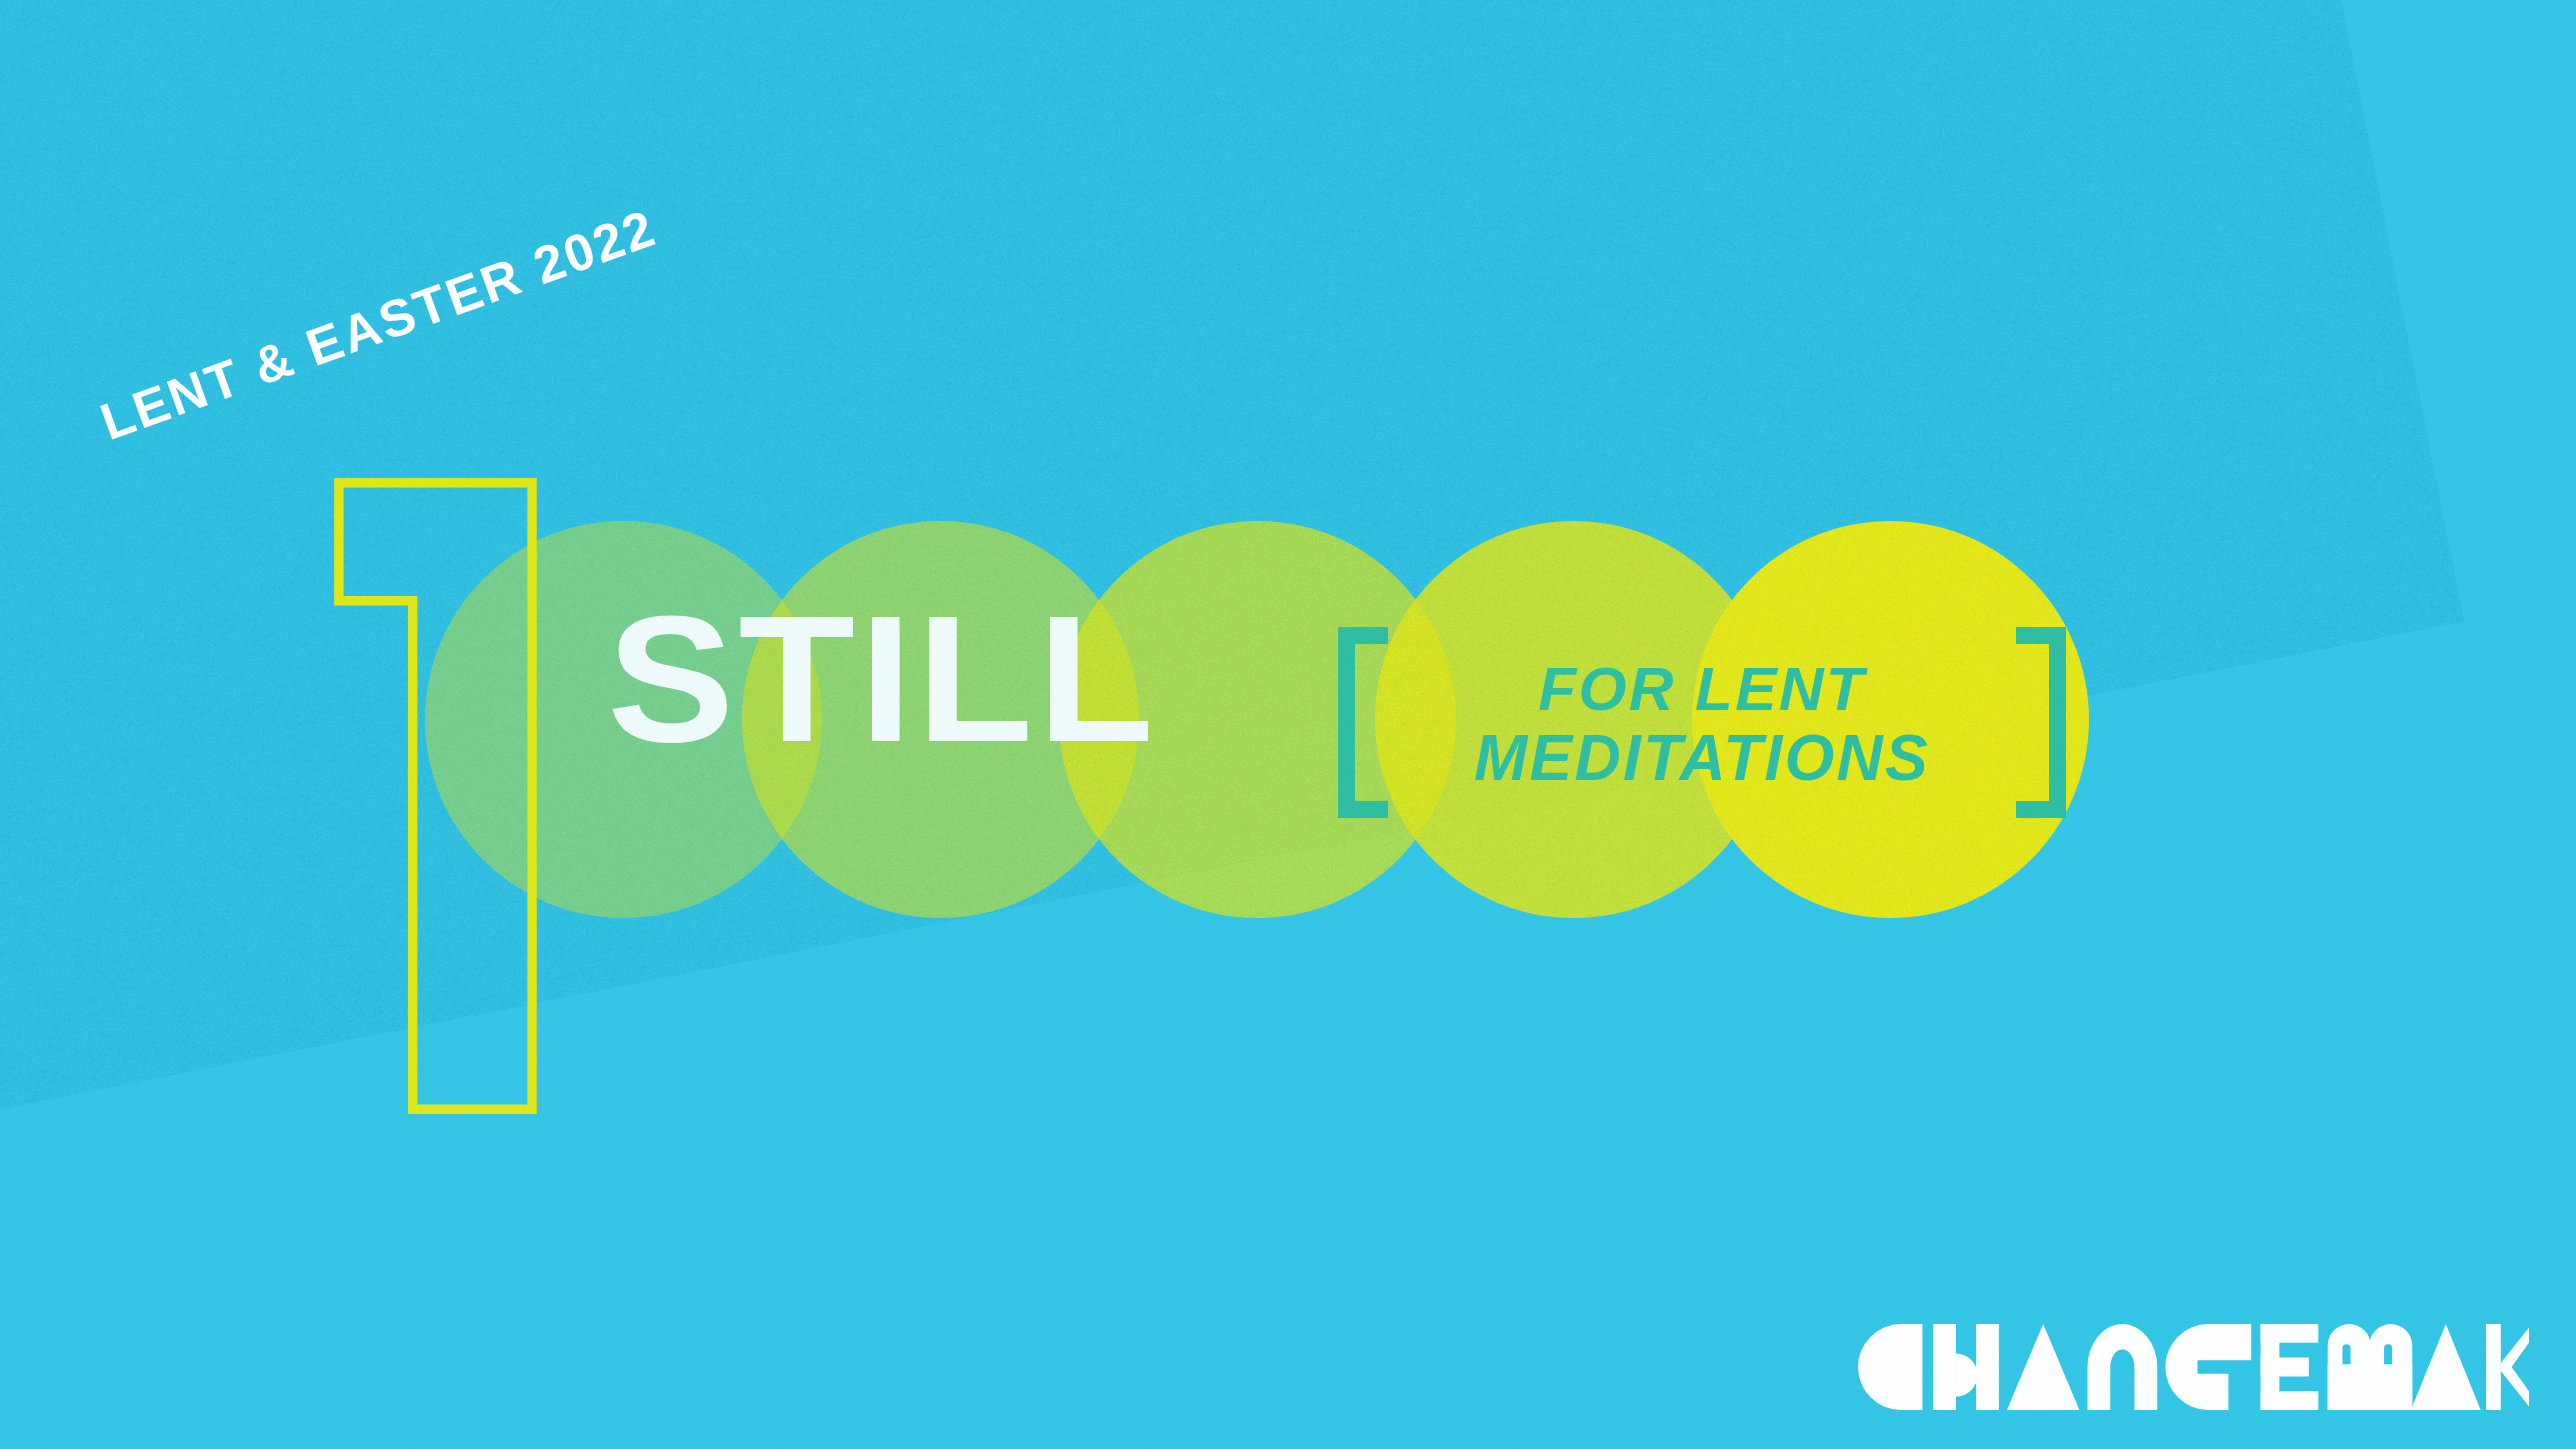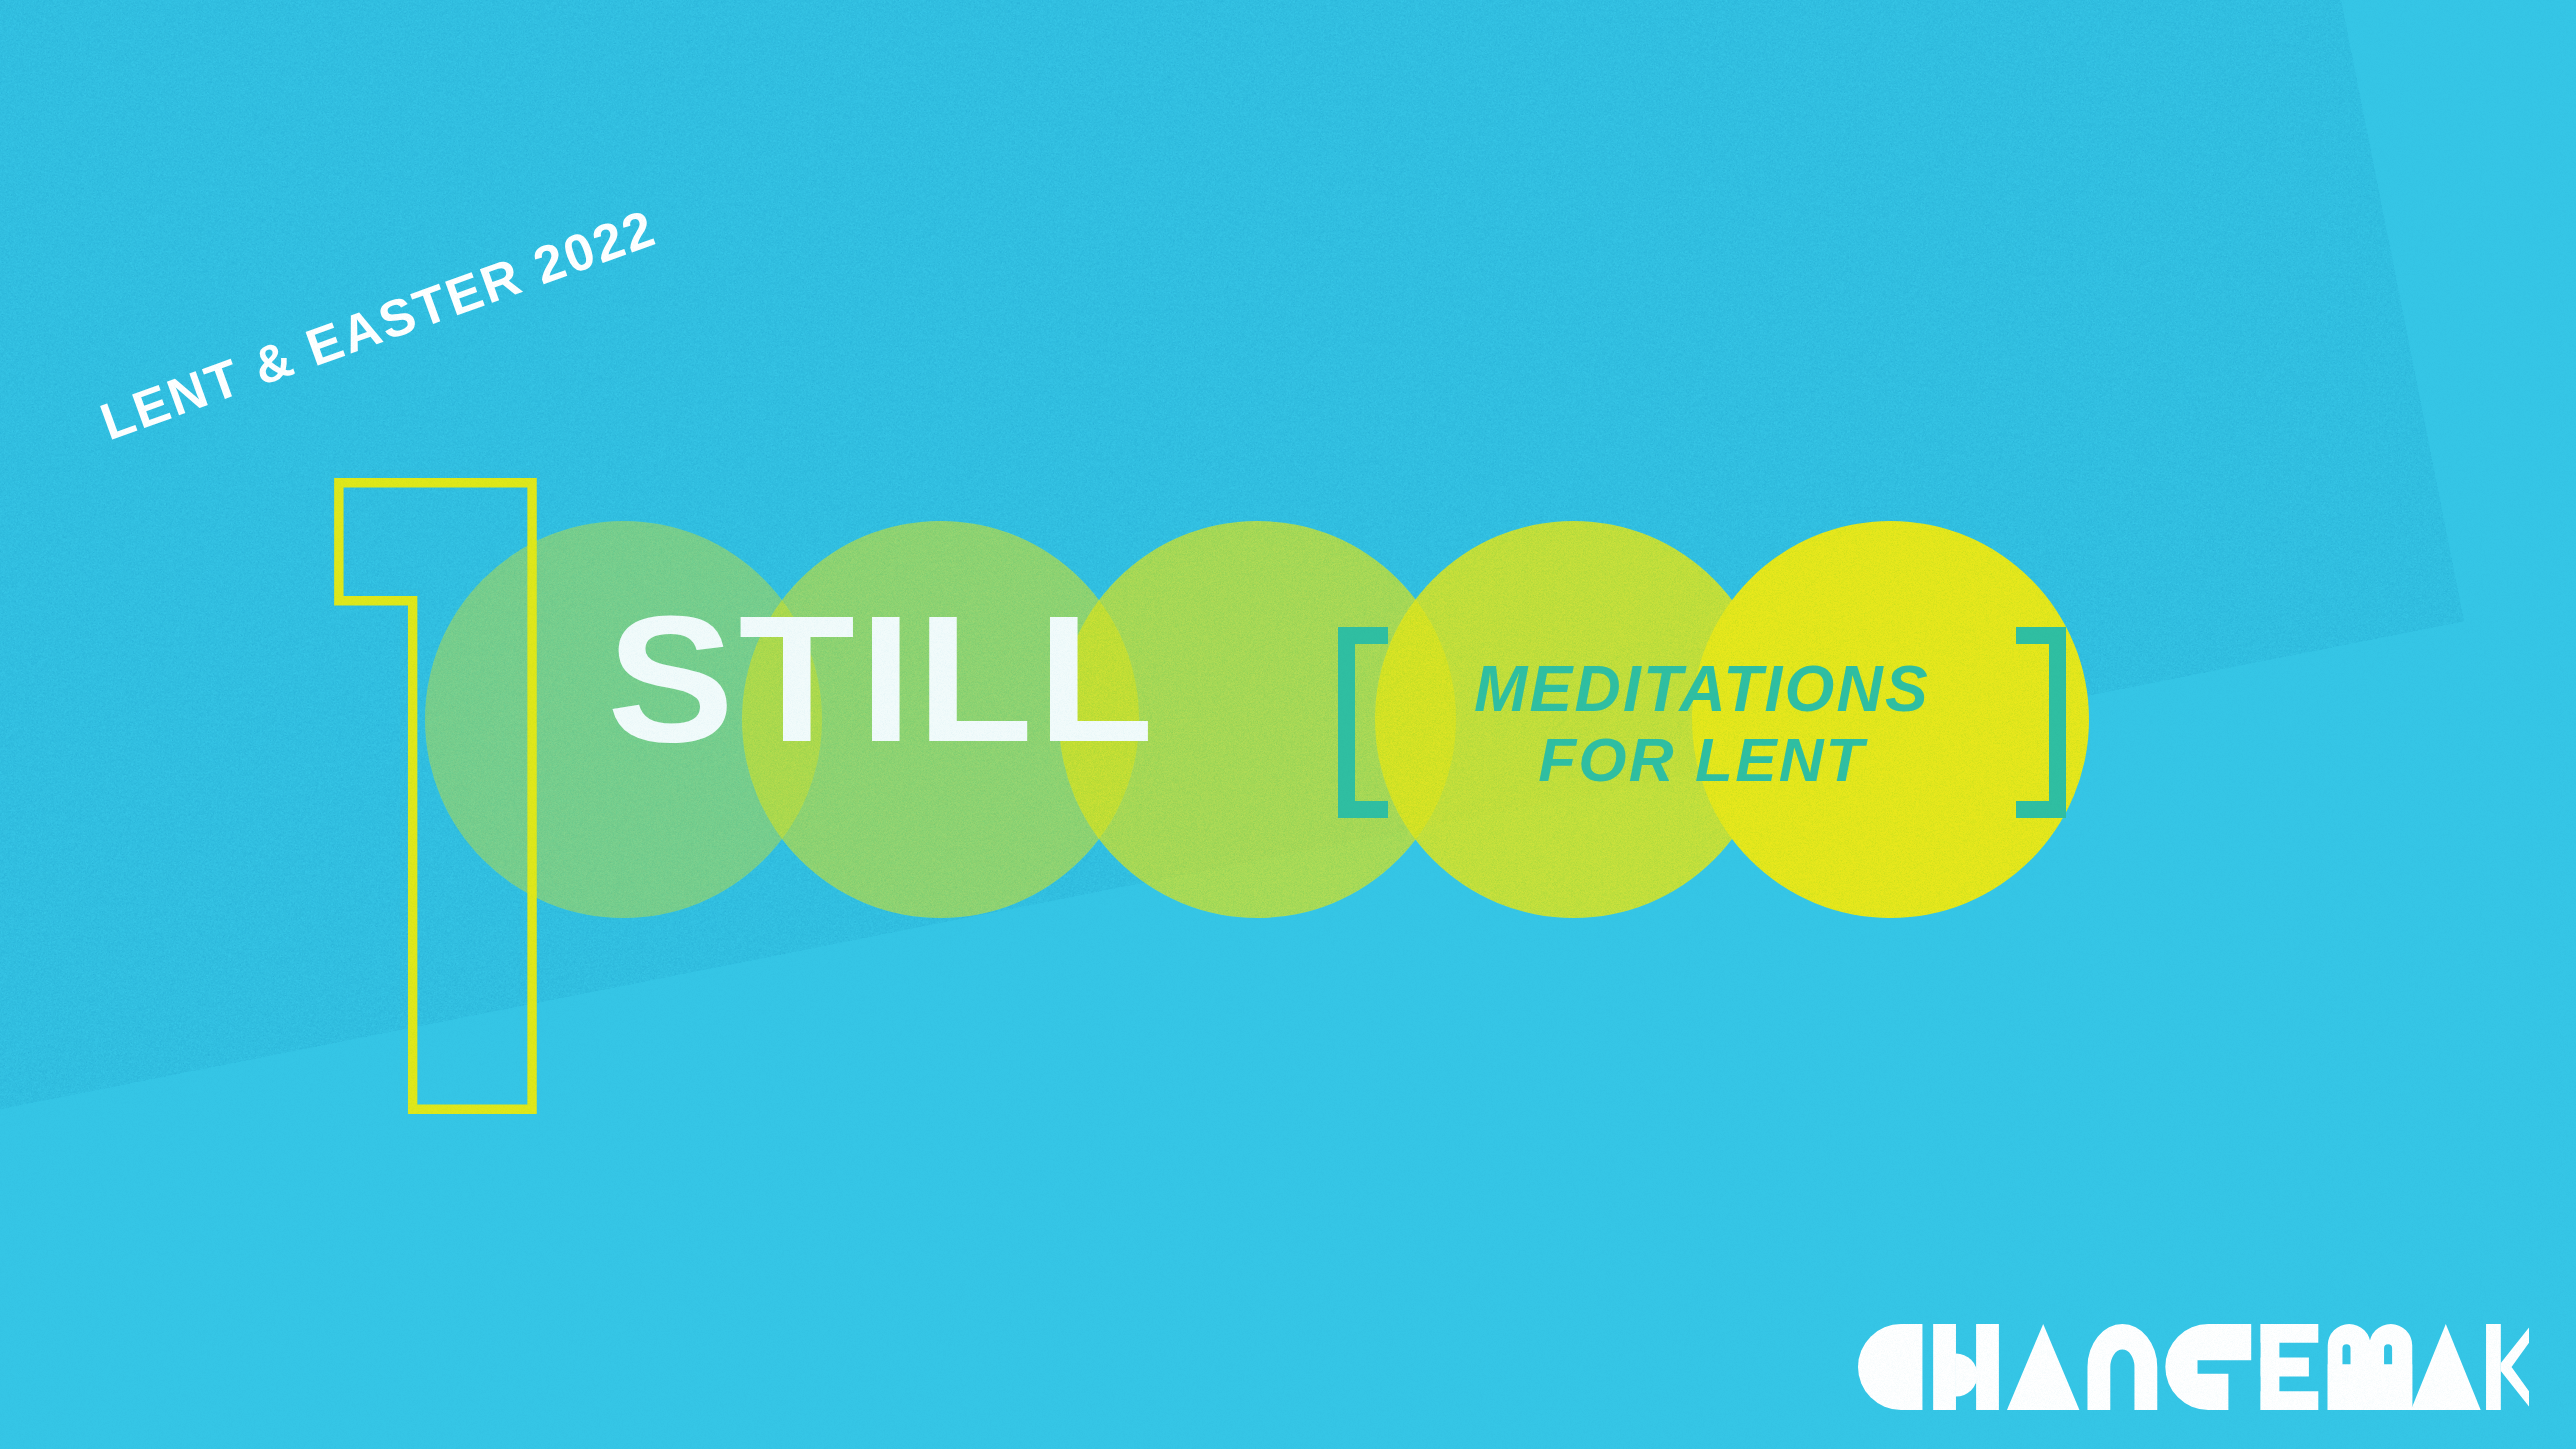--- a/index.html
+++ b/index.html
@@ -236,22 +236,22 @@
   <svg class="numeral-one" viewBox="0 0 402 948" fill="none">
     <path d="M7 7 H295 V941 H117 V183 H7 Z" stroke="#e0e81a" stroke-width="14" stroke-linejoin="miter" fill="none"></path>
   </svg>
 
   <div class="still">STILL</div>
 
   <div class="sub-block">
     <div class="brk l"></div>
     <div class="brk r"></div>
     <div class="sub-lines">
+      <div class="sub-line l2">FOR LENT</div>
       <div class="sub-line l1">MEDITATIONS</div>
-      <div class="sub-line l2">FOR LENT</div>
     </div>
   </div>
 
   <div class="eyebrow">LENT &amp; EASTER 2022</div>
 
   <svg class="brand" viewBox="0 0 1000 128" fill="#ffffff" aria-label="CHANGEMAKER">
 
     <path d="M64 0 H96 V128 H64 A64 64 0 0 1 64 0 Z"></path>
 
     <path d="M112 0 H146 V128 H112 Z"></path>

